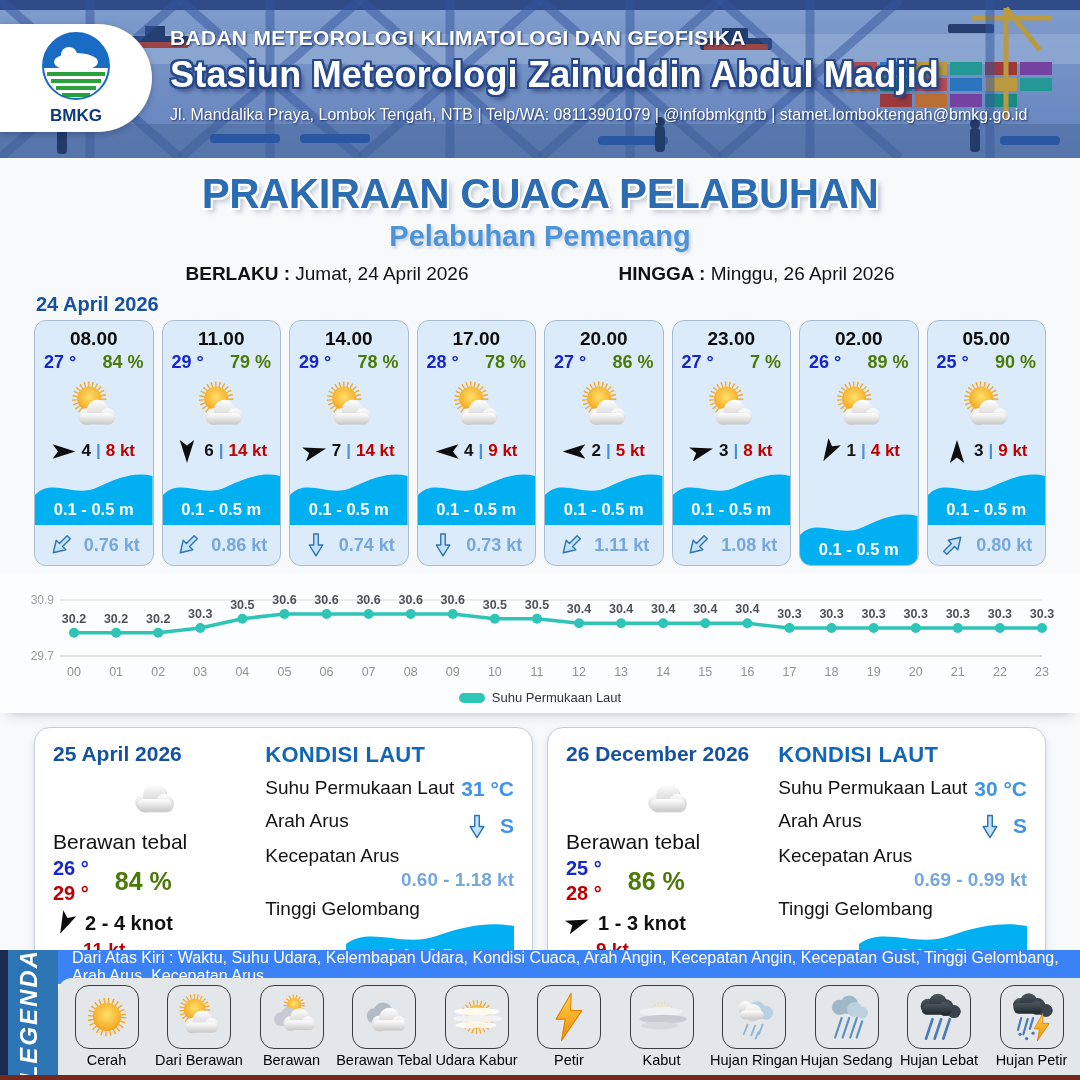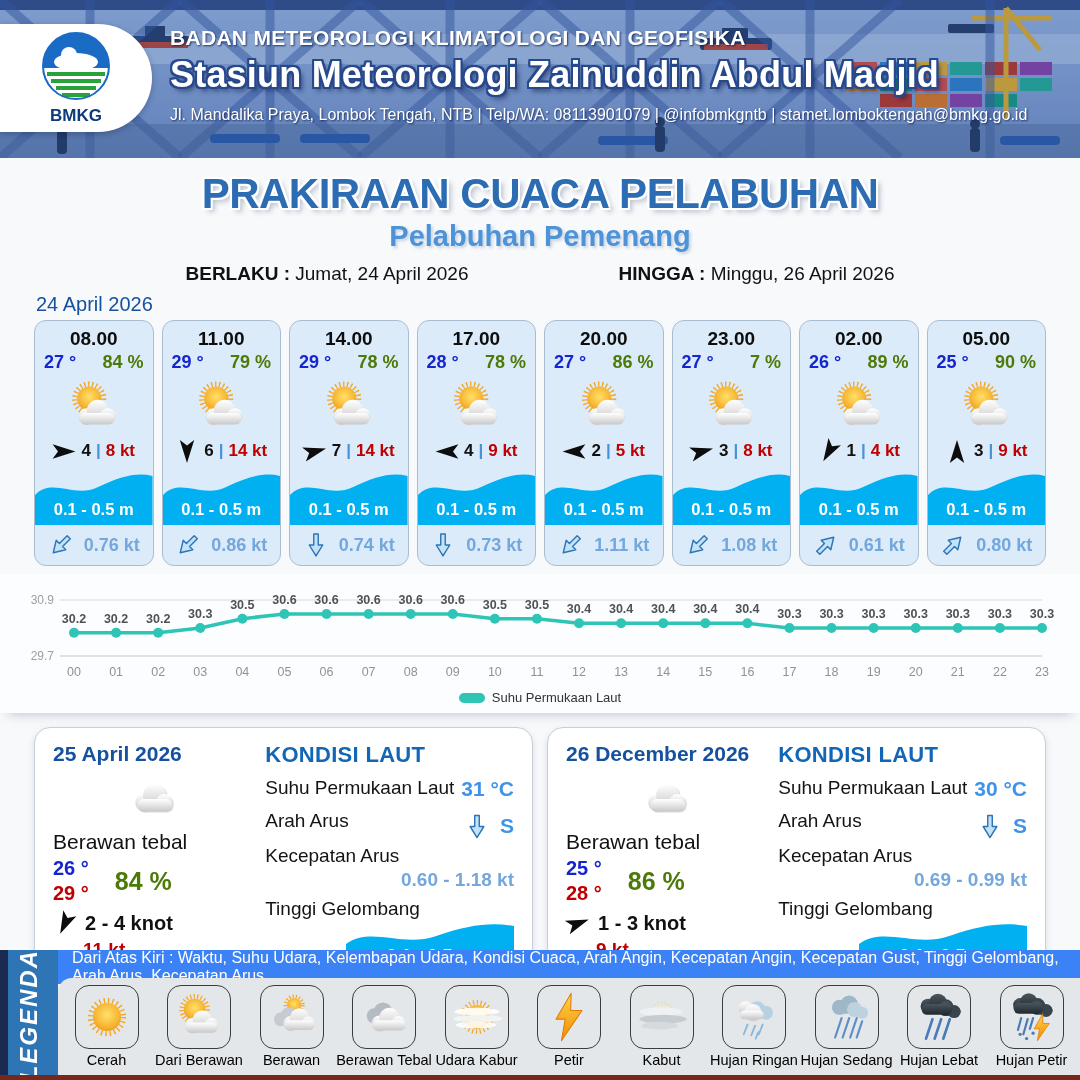--- a/index.html
+++ b/index.html
@@ -26,21 +26,21 @@
   .title-block { text-align:center; padding-top:12px; }
   .title-main { font-size:42px; font-weight:800; color:#2b6cb3; letter-spacing:-.5px;
     text-shadow:-2px -2px 0 #fff, 2px -2px 0 #fff, -2px 2px 0 #fff, 2px 2px 0 #fff,
                 4px 4px 5px rgba(110,125,150,.45); }
   .title-sub { font-size:29px; font-weight:bold; color:#4d93d9; margin-top:2px;
     text-shadow:2px 2px 3px rgba(120,140,170,.35); }
   .validity { display:flex; justify-content:center; gap:150px; font-size:19px; margin-top:10px; }
   .v-label { font-weight:bold; }
 
   
-  .date-label { margin:8px 0 4px 36px; font-size:20px; font-weight:normal; color:#15519e; }
+  .date-label { margin:8px 0 4px 36px; font-size:20px; font-weight:bold; color:#15519e; }
   .cards-row { display:flex; gap:8px; margin:0 34px; }
   .hour-card { flex:1; height:246px; background:#dcebf9; border:1.5px solid #a9bdd2;
     border-radius:12px; overflow:hidden; display:flex; flex-direction:column; }
   .hc-time { text-align:center; font-size:19px; font-weight:bold; color:#0d0d0d; margin-top:7px; }
   .hc-th { display:flex; justify-content:space-between; padding:2px 9px 0 9px; font-size:18px; font-weight:bold; }
   .hc-temp { color:#1525cf; }
   .hc-hum  { color:#4c7a08; }
   .hc-icon { width:76px; height:60px; margin:4px auto 0; }
   .hc-wind { display:flex; align-items:center; justify-content:center; gap:5px;
     font-size:17px; font-weight:bold; margin-top:4px; }
@@ -631,26 +631,20 @@
           </svg>
       <span>1</span>
       <span class="hc-div">|</span>
       <span class="hc-gust">4 kt</span>
     </div>
     <div class="hc-wave">
       <svg viewBox="0 0 119 60" preserveAspectRatio="none">
         <path d="M0,30 C18,12 40,34 64,22 C86,12 102,7 119,11 L119,60 L0,60 Z" fill="#00b0f0"></path>
       </svg>
       <span class="wave-text">0.1 - 0.5 m</span>
-    </div>
-    <div class="hc-current">
-      <svg class="cur-arrow" style="transform: rotate(-45deg);">
-            <use href="#arrow-outline"></use>
-          </svg>
-      <span>0.61 kt</span>
     </div>
   </div>
 
   <div class="hour-card">
     <div class="hc-time">05.00</div>
     <div class="hc-th">
       <span class="hc-temp">25 °</span>
       <span class="hc-hum">90 %</span>
     </div>
     <svg class="hc-icon">

